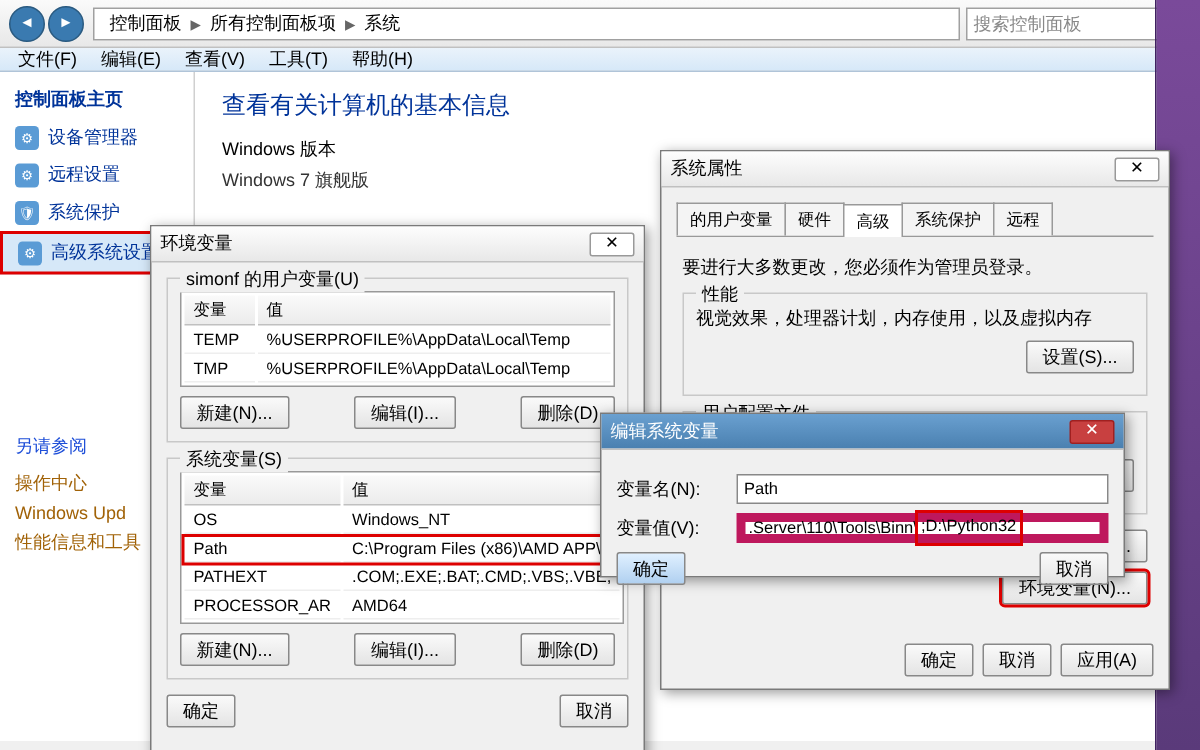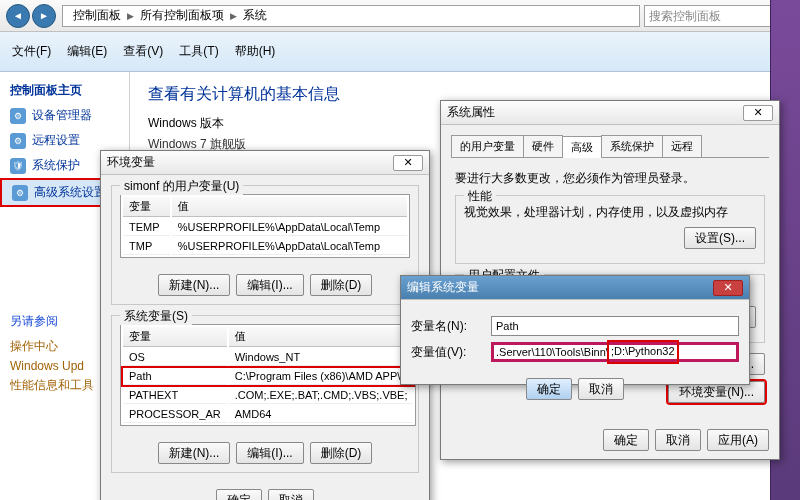--- a/index.html
+++ b/index.html
@@ -7,21 +7,21 @@
   
   
   .addressbar { height: 32px; background: linear-gradient(#fafafa,#e8e8e8); border-bottom: 1px solid #c0c0c0; display: flex; align-items: center; padding: 0 6px; }
   .navbtn { width: 24px; height: 24px; border-radius: 50%; background: #3a7ab0; border: 1px solid #2a5a80; margin-right: 2px; color: #fff; display: flex; align-items: center; justify-content: center; font-size: 10px; }
   .pathbox { flex: 1; height: 22px; background: #fff; border: 1px solid #a0a0a0; display: flex; align-items: center; padding: 0 4px; margin: 0 4px; }
   .pathitem { padding: 0 6px; height: 100%; display: flex; align-items: center; }
   .chevron { color: #666; font-size: 9px; }
   .searchbox { width: 150px; height: 22px; background: #fff; border: 1px solid #a0a0a0; padding: 0 4px; color: #888; line-height: 20px; }
   
   
-  .menubar { height: 40px; background: linear-gradient(#eaf3fb,#d6e8f8); border-bottom: 1px solid #b0c4d8; display: flex; align-items: center; padding: 0 4px; }
+  .menubar { height: 16px; background: linear-gradient(#eaf3fb,#d6e8f8); border-bottom: 1px solid #b0c4d8; display: flex; align-items: center; padding: 0 4px; }
   .menuitem { padding: 2px 8px; }
   
   
   .main { display: flex; height: calc(100% - 54px); }
   .sidebar { width: 130px; background: #fff; border-right: 1px solid #d0d0d0; padding: 6px 0; }
   .sidehead { color: #003399; font-weight: bold; padding: 4px 10px; }
   .sidelink { display: flex; align-items: center; padding: 4px 10px; color: #003399; cursor: pointer; }
   .sidelink .ico { width: 16px; height: 16px; background: #5a9bd5; border-radius: 3px; margin-right: 6px; display: flex; align-items: center; justify-content: center; color:#fff; font-size:9px; }
   .sidelink.selected { background: #d6e8f8; border: 2px solid #d00; }
   .sidegroup2 { margin-top: 100px; padding: 4px 10px; color: #666; }
@@ -38,21 +38,21 @@
   .dlg { position: absolute; background: #f0f0f0; border: 1px solid #7a7a7a; box-shadow: 2px 2px 8px rgba(0,0,0,0.4); }
   .dlg .titlebar { height: 24px; background: linear-gradient(#fdfdfd,#e8e8e8); border-bottom: 1px solid #c0c0c0; display: flex; align-items: center; padding: 0 6px; font-size: 12px; }
   .dlg .titlebar .close { margin-left: auto; width: 30px; height: 16px; background: #fff; border: 1px solid #999; text-align: center; line-height: 13px; font-size: 11px; border-radius: 2px; }
   .dlg .titlebar .close.red { background: #c84040; color: #fff; border-color: #a02020; }
   .dlg .body { padding: 10px; }
   .groupbox { border: 1px solid #c8c8c8; padding: 8px; margin-bottom: 10px; position: relative; }
   .groupbox .legend { position: absolute; top: -8px; left: 8px; background: #f0f0f0; padding: 0 4px; font-size: 12px; }
   .tbl { width: 100%; background: #fff; border: 1px solid #999; font-size: 11px; }
   .tbl th, .tbl td { text-align: left; padding: 2px 6px; border-bottom: 1px solid #eee; }
   .tbl th { background: linear-gradient(#fafafa,#ececec); border-bottom: 1px solid #c0c0c0; font-weight: normal; font-family: Liberation Mono, monospace; }
-  .btnrow { display: flex; justify-content: center; gap: 6px; margin-top: 16px; }
+  .btnrow { display: flex; justify-content: space-between; gap: 6px; margin-top: 6px; }
   .btn { height: 22px; padding: 0 10px; background: linear-gradient(#fafafa,#e4e4e4); border: 1px solid #888; border-radius: 2px; font-size: 12px; cursor: pointer; }
   .hl-red { outline: 2px solid #d00; }
   
   
   .sysprops { left: 440px; top: 100px; width: 340px; height: 360px; }
   .tabs { display: flex; border-bottom: 1px solid #999; margin-bottom: 8px; }
   .tab { padding: 3px 8px; border: 1px solid #999; border-bottom: none; background: #f4f4f4; margin-right: -1px; font-size: 11px; cursor: pointer; }
   .tab.active { background: #fff; position: relative; top: 1px; }
   .tabbody { font-size: 12px; padding: 4px; }
   .rightbtn { display: flex; justify-content: flex-end; margin: 6px 0; }
@@ -254,21 +254,21 @@
     <span>编辑系统变量</span>
     <span class="close red">✕</span>
   </div>
   <div class="body">
     <div class="field">
       <label>变量名(N):</label>
       <input type="text" value="Path" style="">
     </div>
     <div class="field">
       <label>变量值(V):</label>
-      <div style="flex:1; background:#fff; border:3px solid #be185d; height:20px; display:flex; align-items:center; padding:0 2px; font-size:11px;">
+      <div style="flex:1; background:#fff; border:6px solid #be185d; height:20px; display:flex; align-items:center; padding:0 2px; font-size:11px;">
         <span>.Server\110\Tools\Binn\</span>
           <span class="hl-box">;D:\Python32</span>
       </div>
     </div>
     <div class="btnrow">
       <button class="btn" style="background:linear-gradient(#e0f0ff,#b0d0f0);">确定</button>
       <button class="btn">取消</button>
     </div>
   </div>
 </div>

